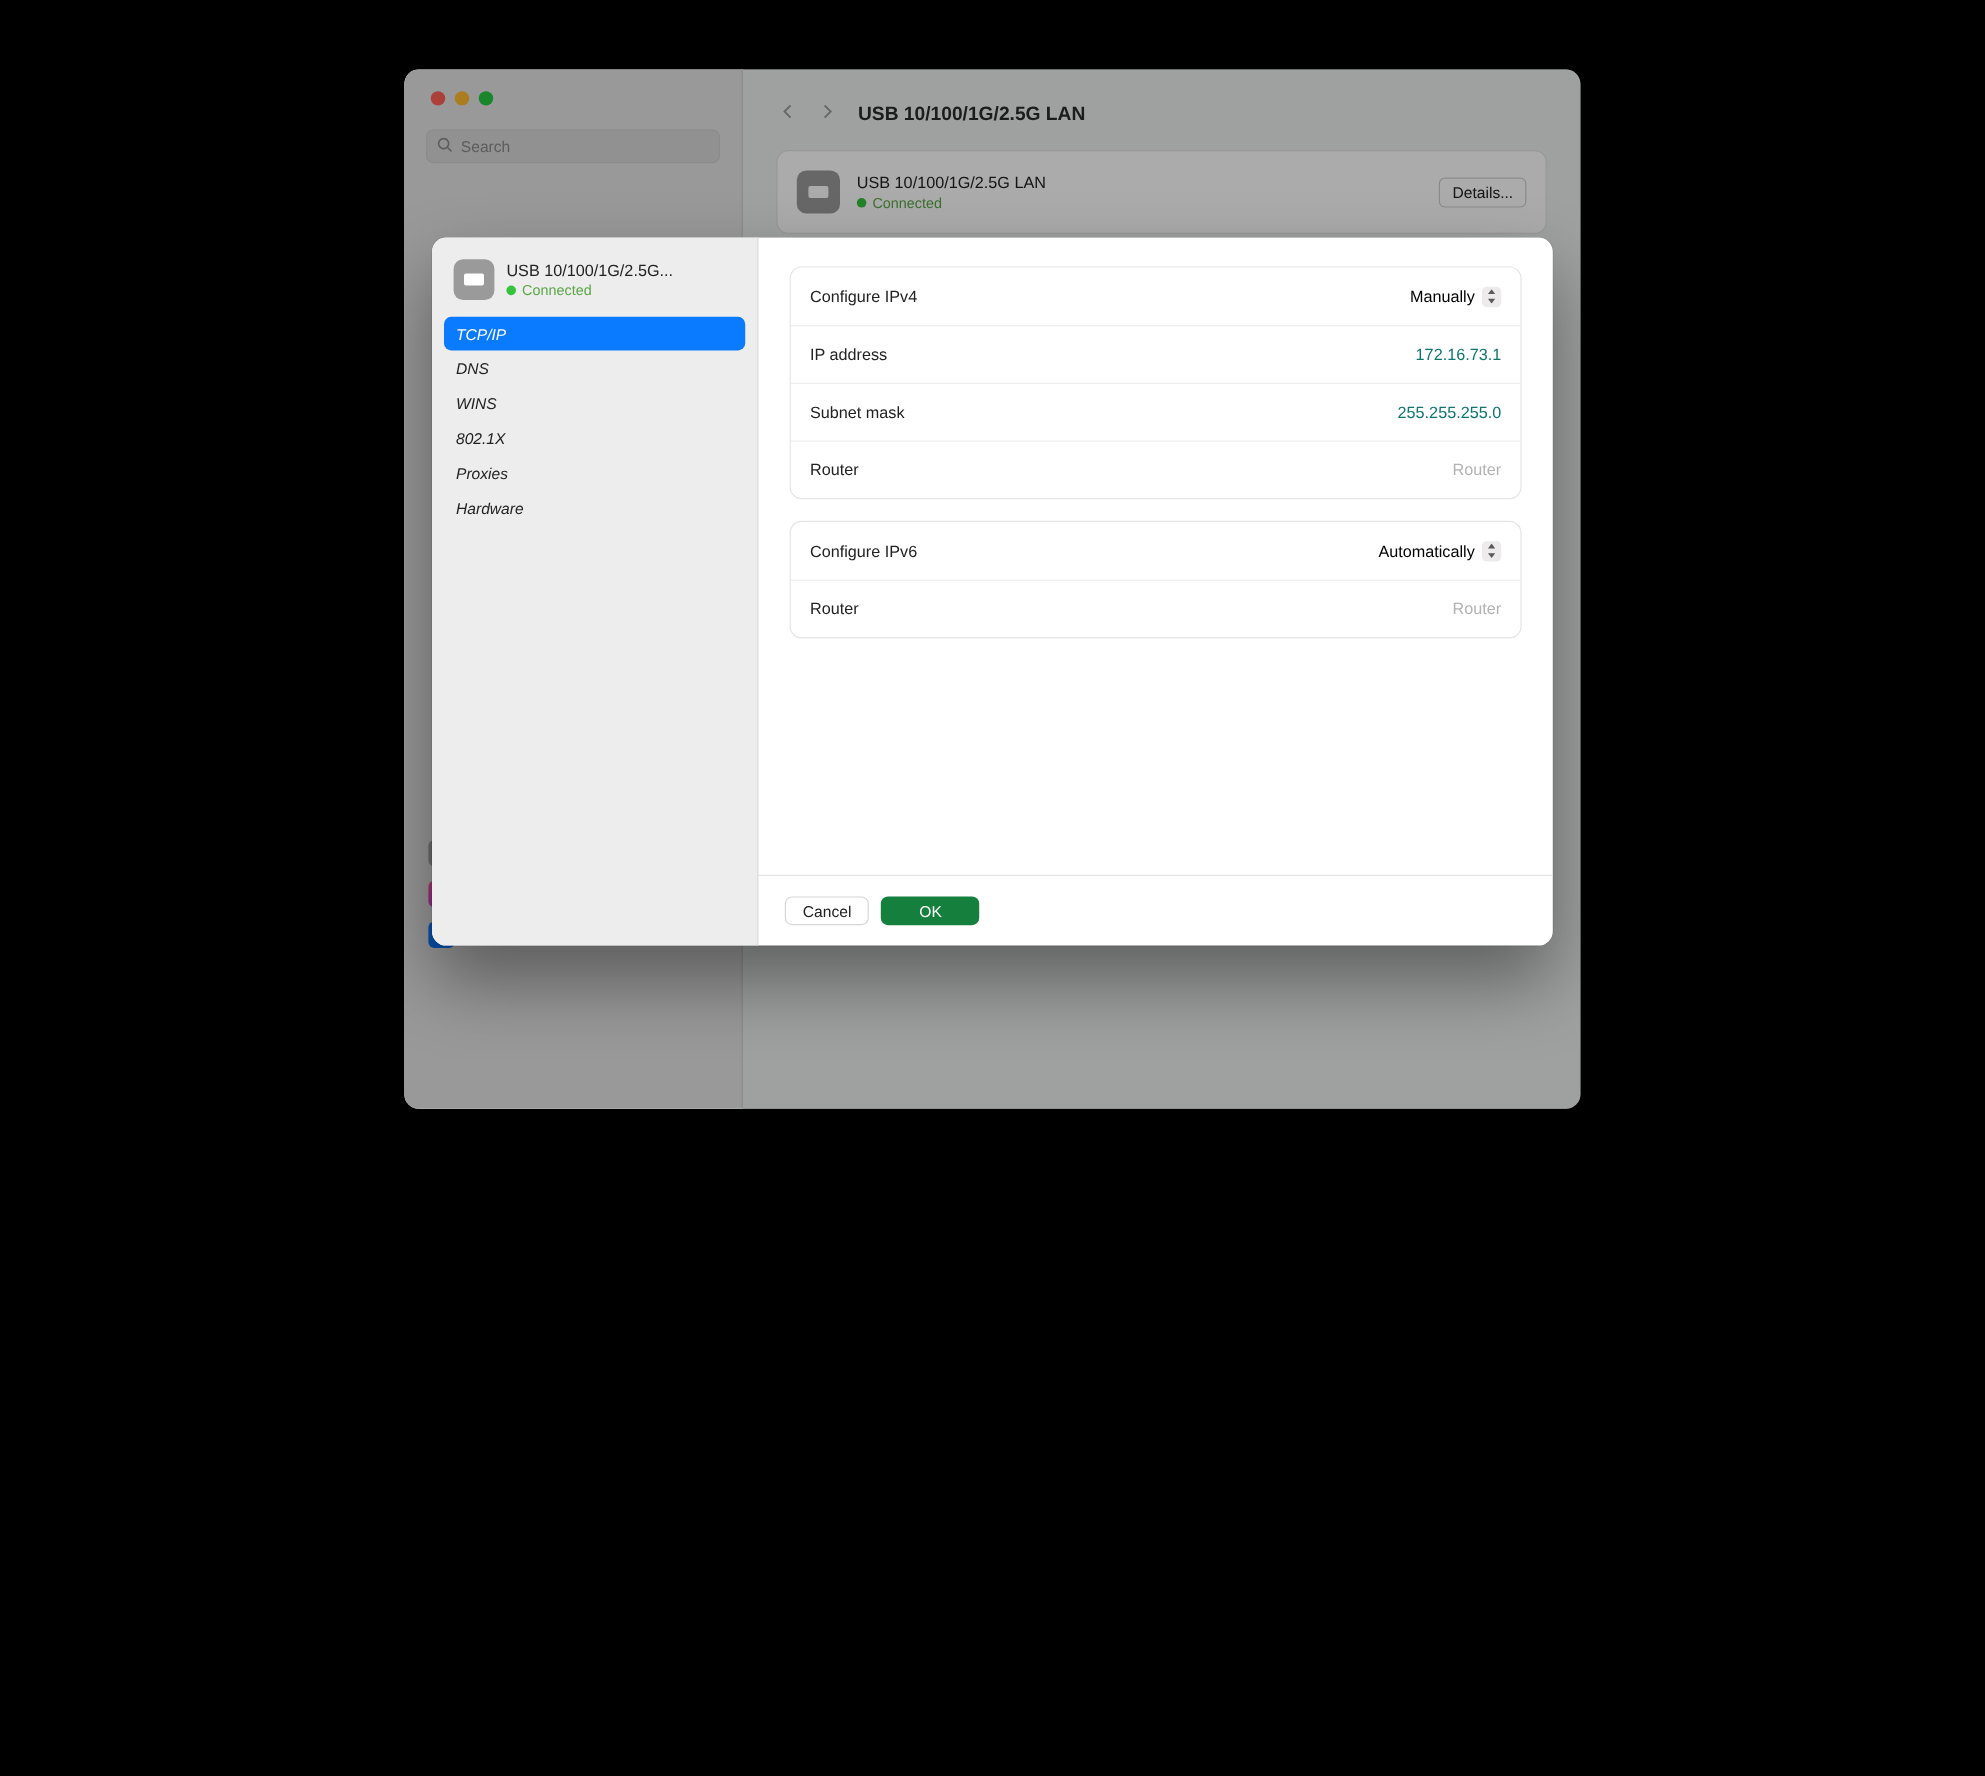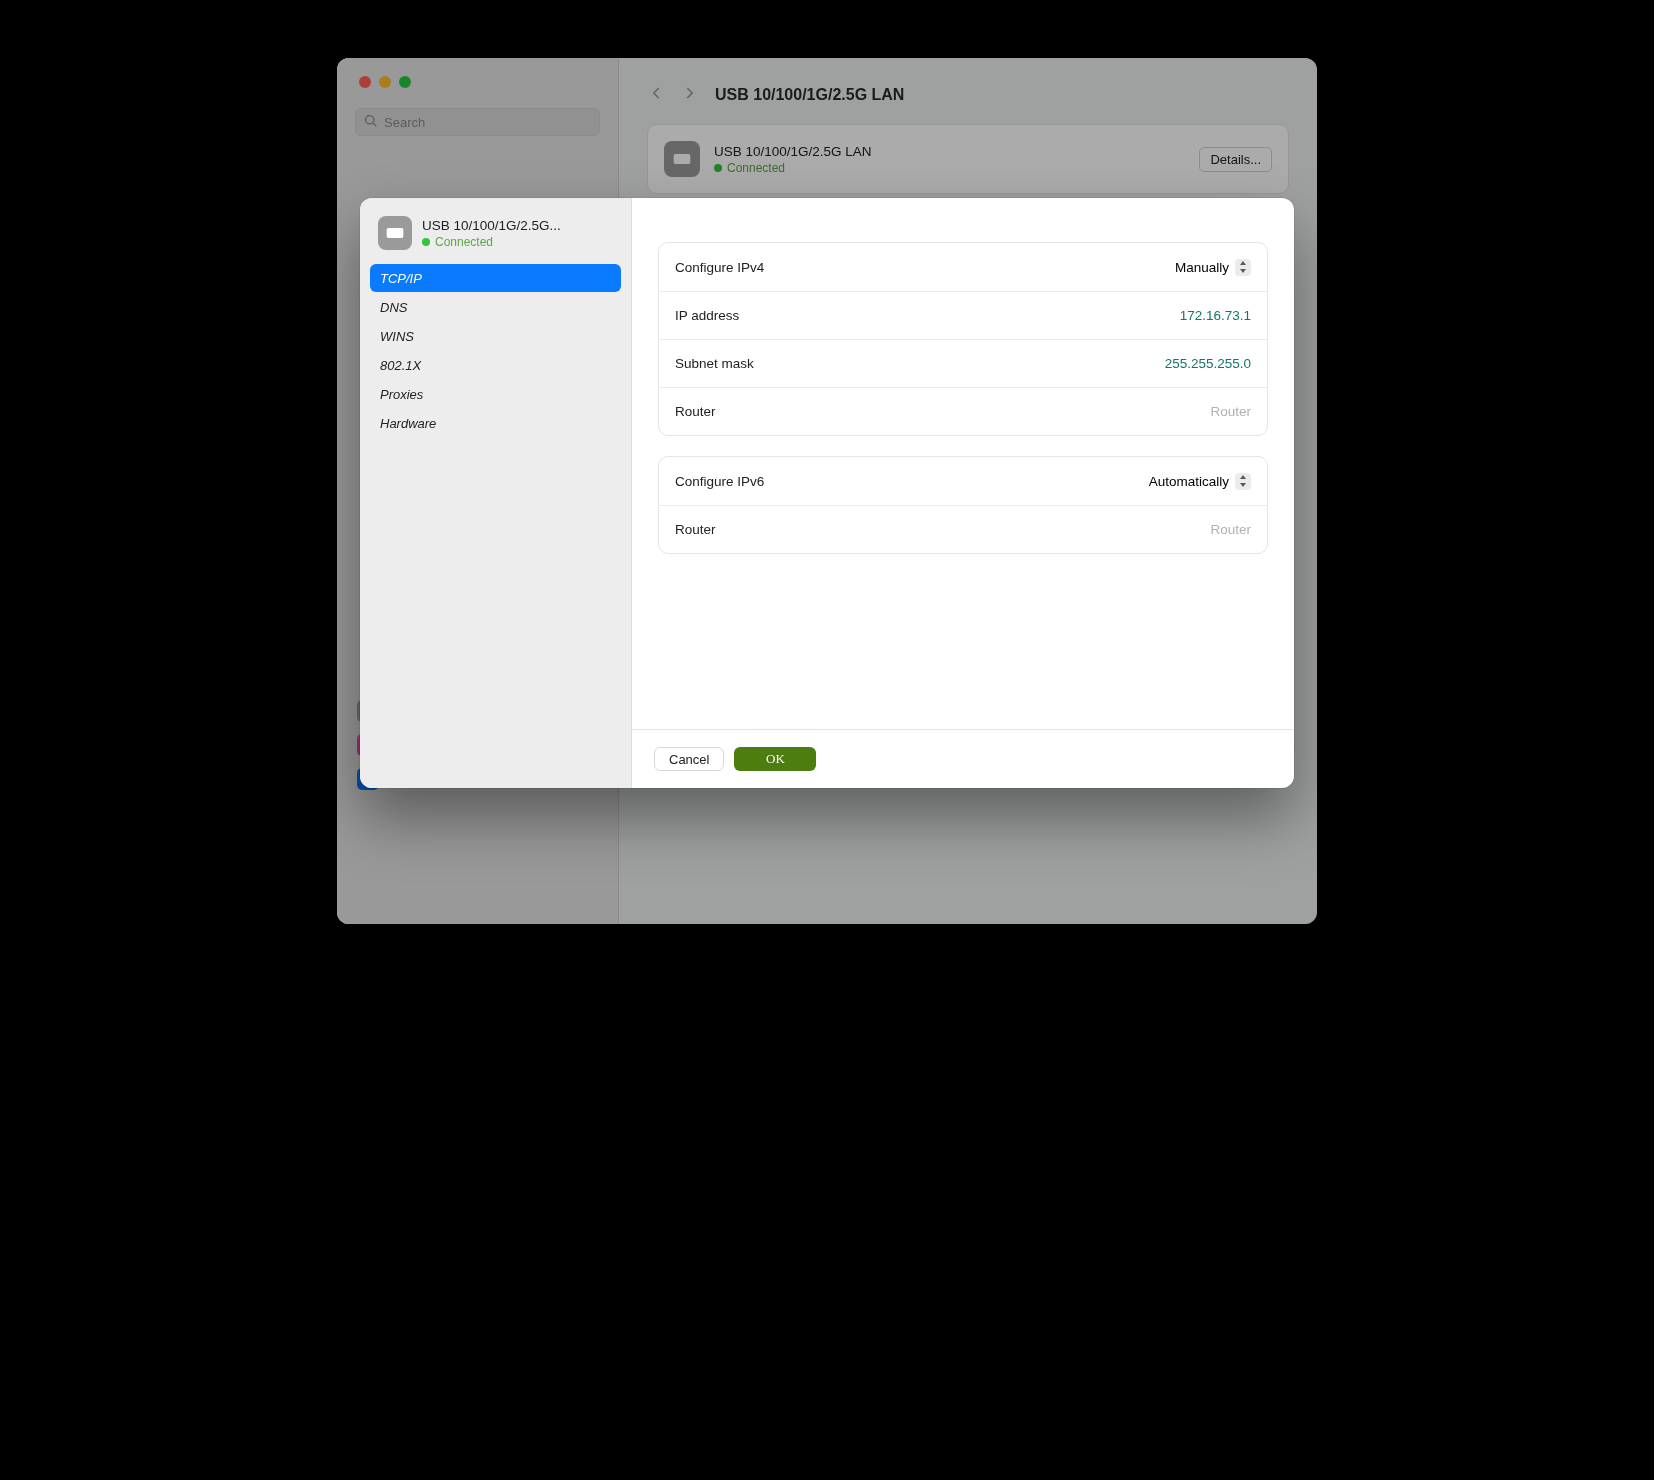--- a/index.html
+++ b/index.html
@@ -123,21 +123,21 @@
     padding:0 10px; font-size:13px; color:#222; margin-bottom:1px;
     cursor:pointer;
   }
   .tab.active { background:#0a7aff; color:#fff; }
 
   .sheet-main {
     flex:1; display:flex; flex-direction:column;
   }
   .sheet-body { flex:1; padding: 24px 26px 0; overflow:auto; border-bottom:1px solid #e4e4e4; }
 
-  .group { border:1px solid #e5e5e5; border-radius:10px; margin-bottom:18px; background:#fff;margin-top:20px; }
+  .group { border:1px solid #e5e5e5; border-radius:10px; margin-bottom:18px; background:#fff; }
   .row {
     display:flex; align-items:center; justify-content:space-between;
     min-height:48px; padding:0 16px;
   }
   .row + .row { border-top:1px solid #ededed; }
   .row-label { font-size:13.5px; color:#222; }
   .row-value { font-size:13.5px; color:#0f766e; }
   .row-placeholder { color:#b2b2b2; }
   .select-ctrl { display:flex; align-items:center; gap:6px; font-size:13.5px; }
   .select-ctrl .stepper {
@@ -149,21 +149,21 @@
   .sheet-footer {
     height:58px; display:flex; align-items:center; justify-content:flex-start;
     gap:10px; padding:0 22px;
   }
   .btn {
     height:24px; min-width:70px; padding:0 14px; border-radius:6px;
     font-size:13px; display:flex;align-items:center;justify-content:center;
     cursor:pointer; border:none;
   }
   .btn-secondary { background:#fff; border:1px solid #d7d7d7; color:#222; }
-  .btn-primary { background:#4d7c0f; color:#fff; min-width:82px;font-family:Liberation Serif, serif; }
+  .btn-primary { background:#15803d; color:#fff; min-width:82px; }
 
 </style>
 </head>
 <body>
 
 <div class="window">
 
   <div class="bg-sidebar">
     <div class="traffic">
       <div class="dot red"></div>

